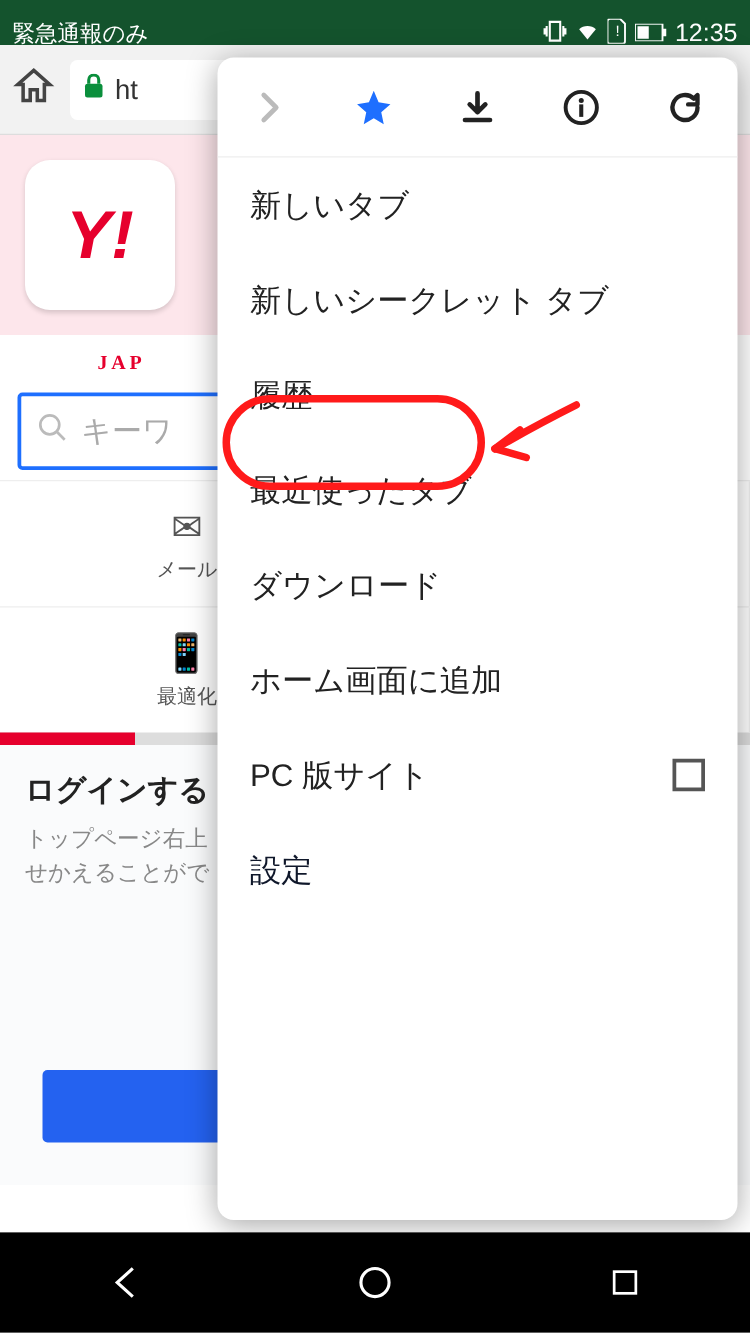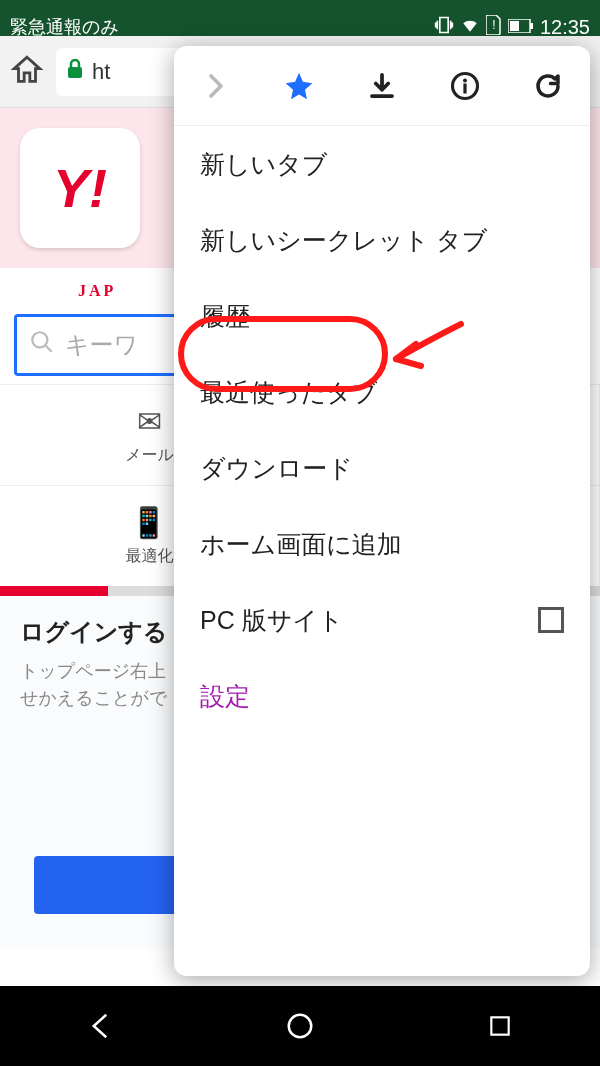--- a/index.html
+++ b/index.html
@@ -155,21 +155,21 @@
   .menu-list { flex:1; overflow:hidden; }
   .menu-item {
     height: 76px;
     display: flex;
     align-items: center;
     padding: 0 26px;
     font-size: 25px;
     color: #222;
     justify-content: space-between;
   }
-  .menu-item.cut { color:#a21caf; }
+  .menu-item.cut { color:#0f172a; }
   .checkbox {
     width: 26px; height: 26px;
     border: 3px solid #555;
   }
 
   
   .annot { position:absolute; pointer-events:none; }
   .circ {
     left: 178px; top: 316px;
     width: 210px; height: 76px;

